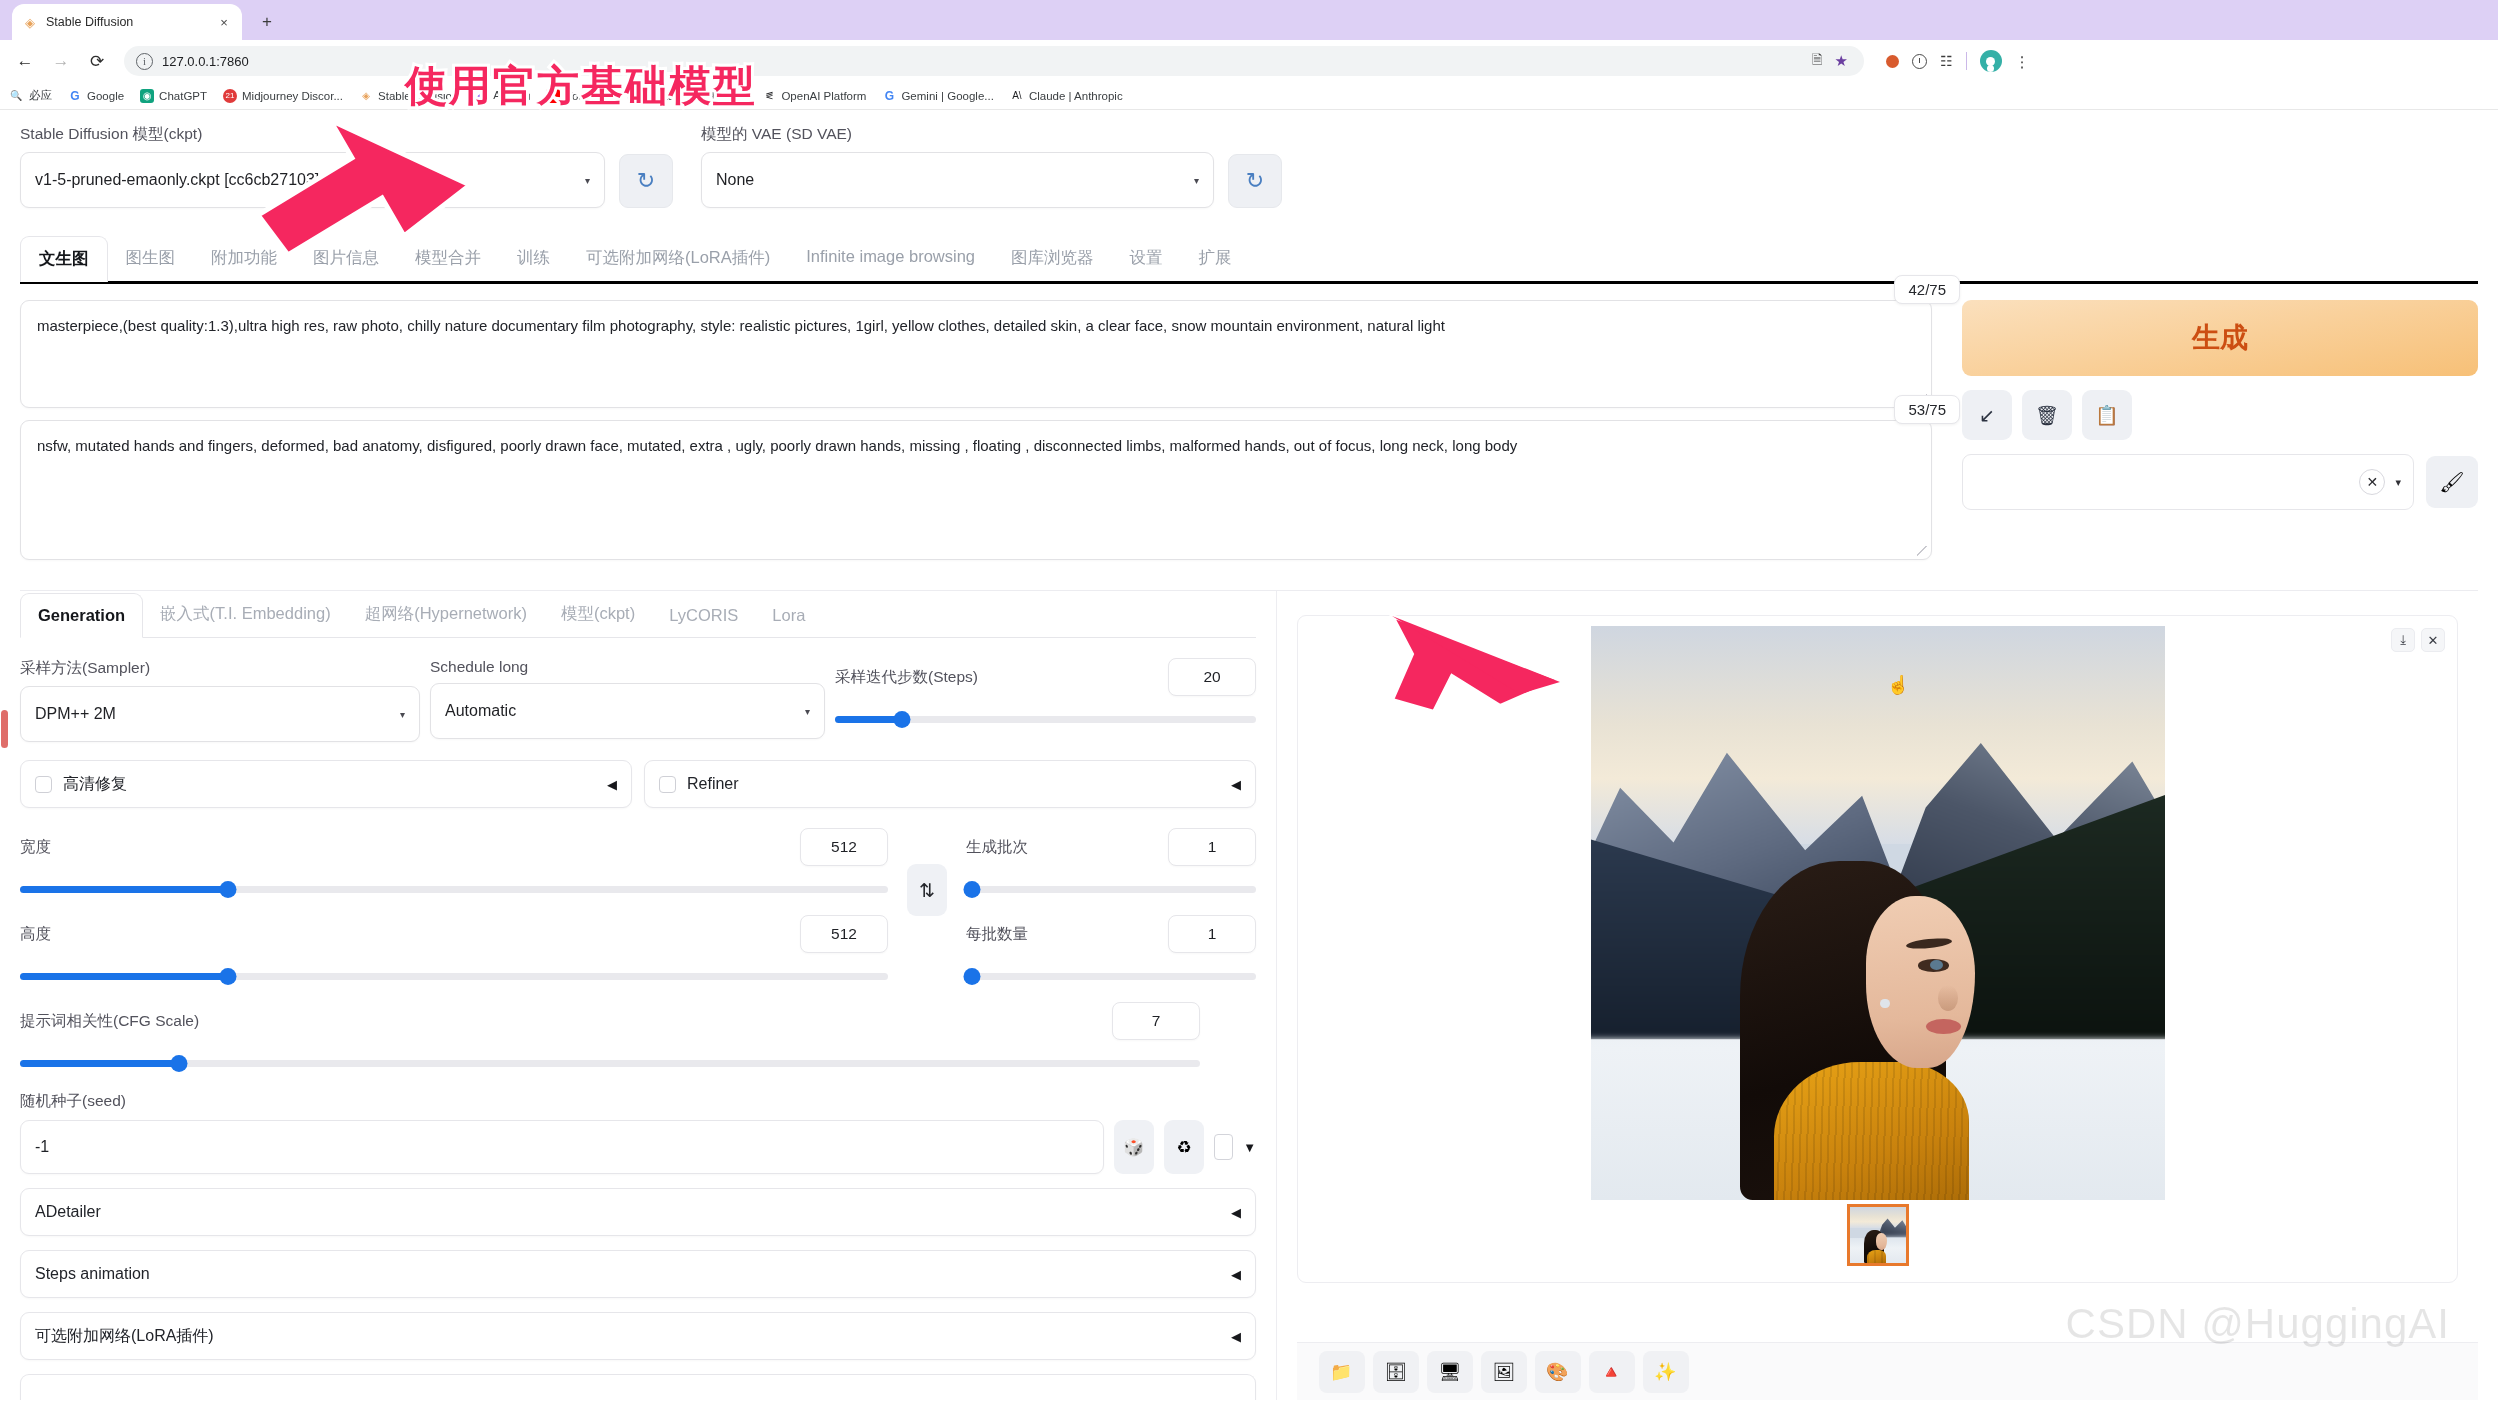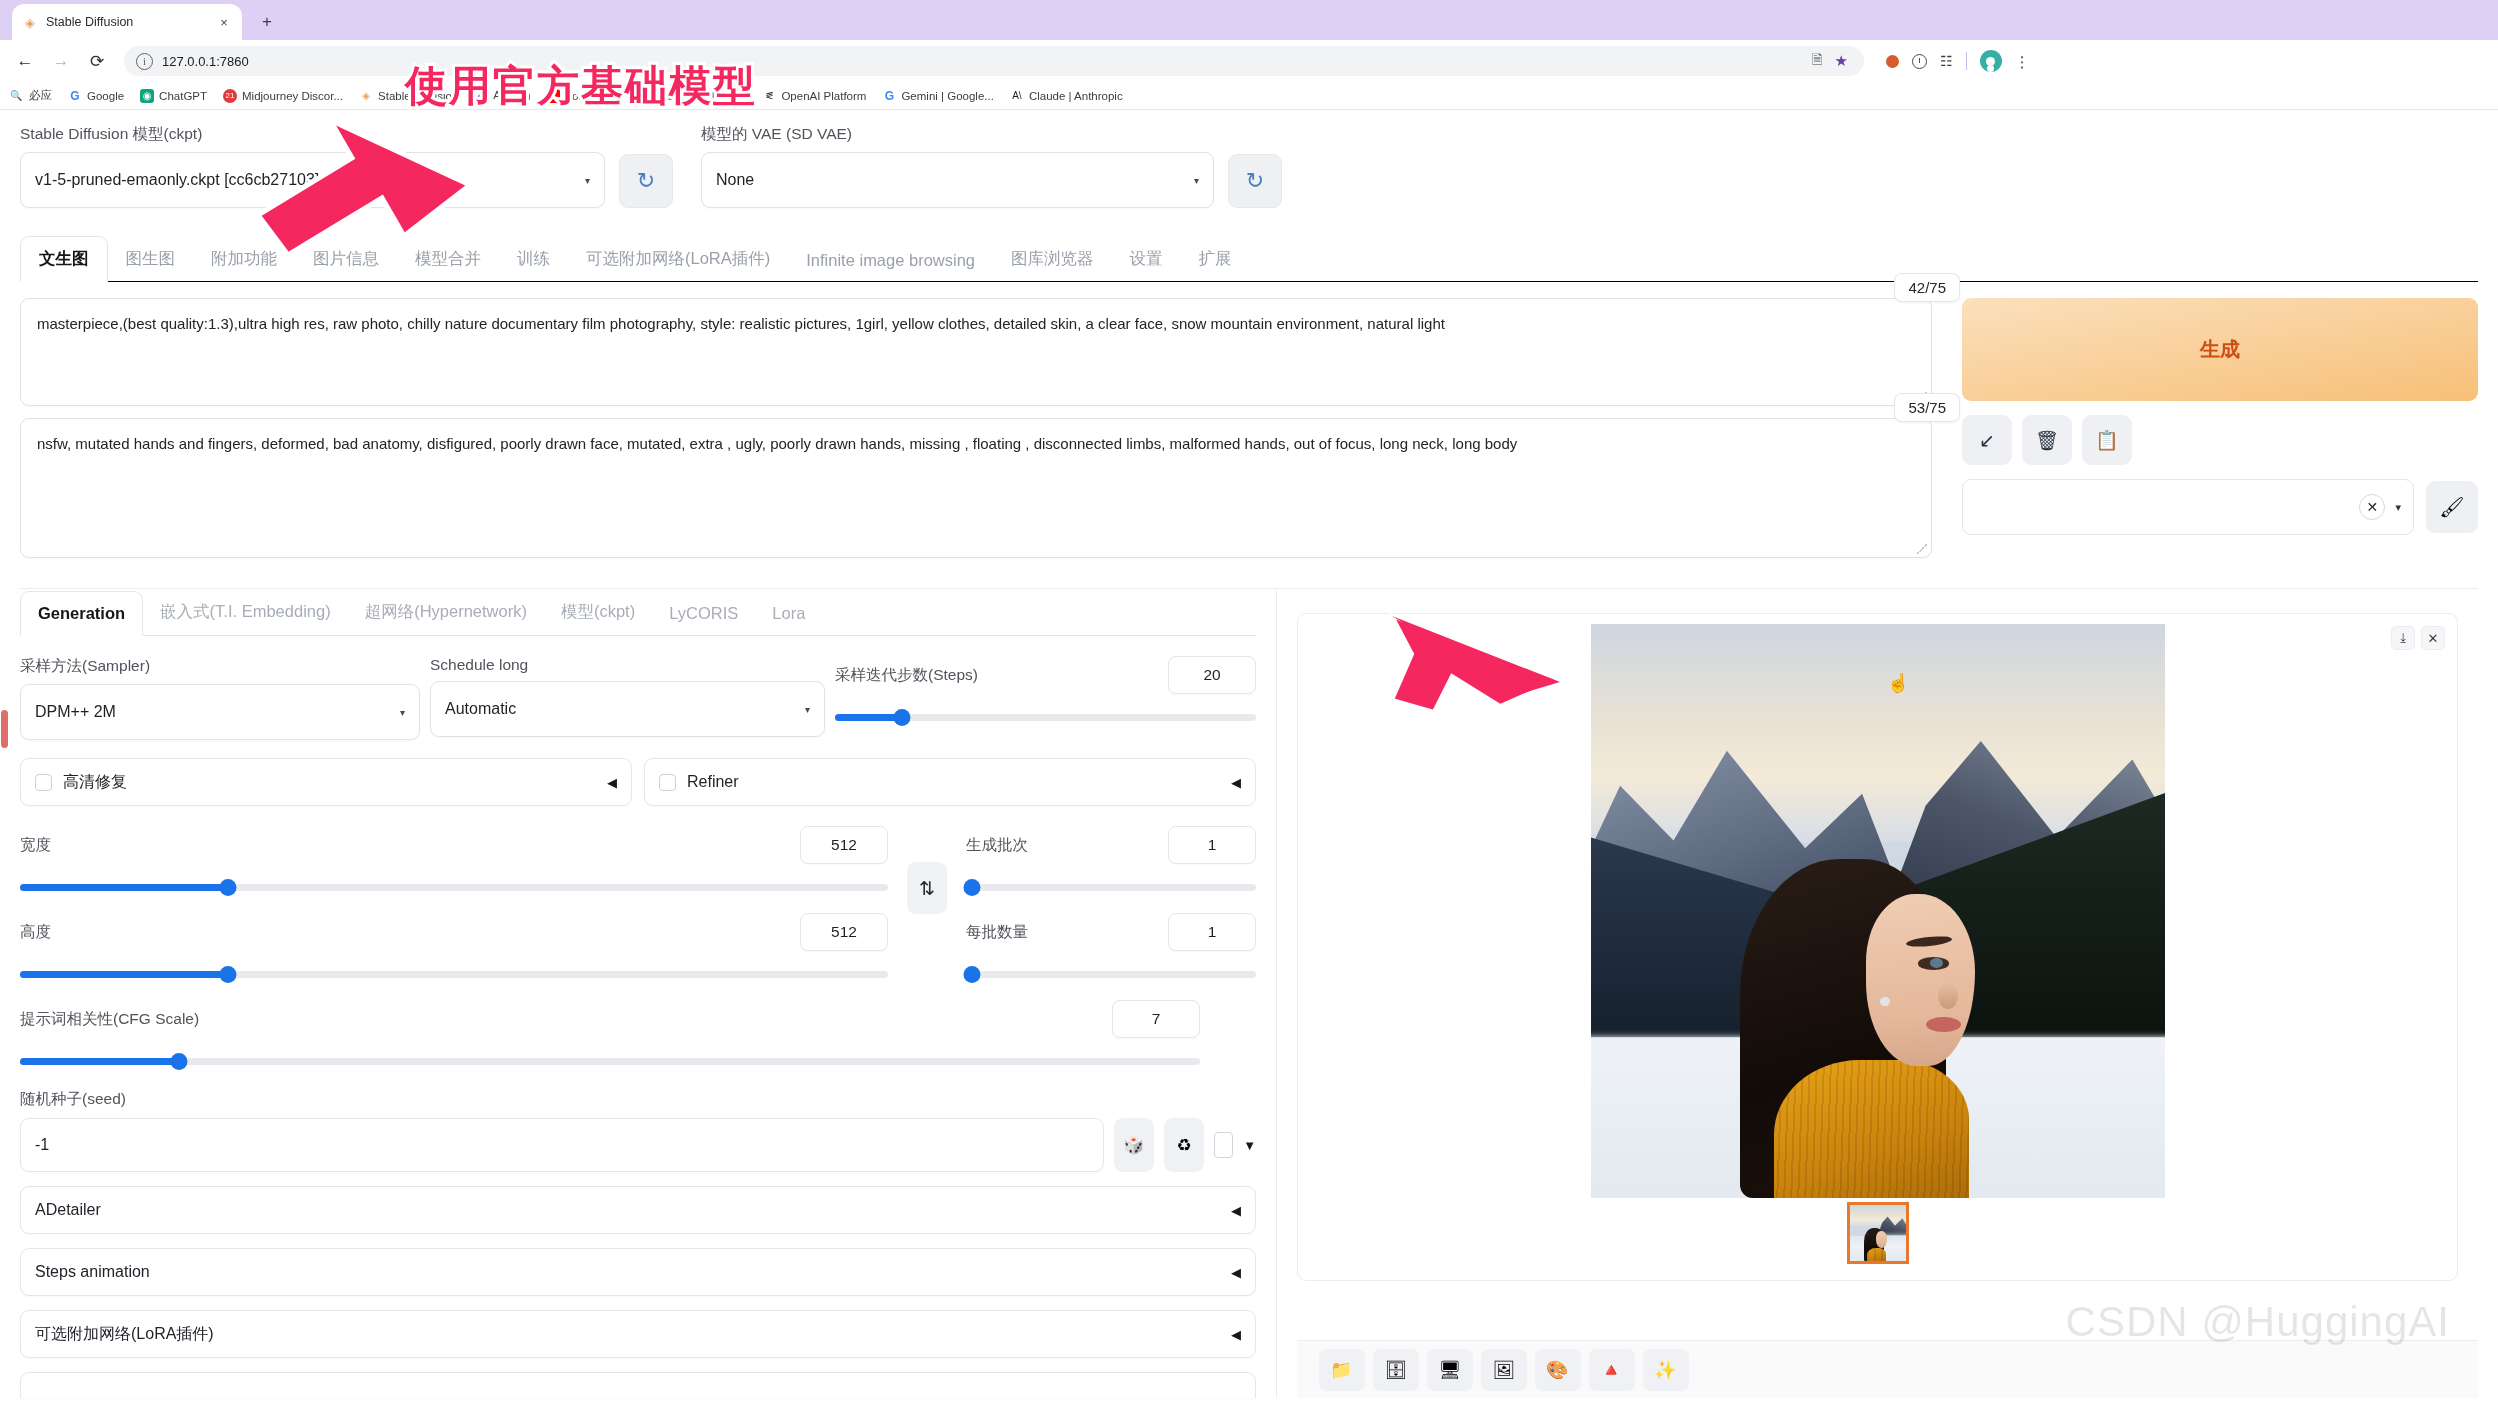--- a/index.html
+++ b/index.html
@@ -91,21 +91,21 @@
     box-shadow: 0 1px 2px rgba(0,0,0,.03);
   }
   .select-box .caret { margin-left: auto; font-size: 10px; color: #4a4a52; }
   .refresh-btn {
     width: 54px; height: 54px; border-radius: 9px; background: #eef0f4;
     display: flex; align-items: center; justify-content: center; color: #4a7fc1; font-size: 22px;
     border: 1px solid #e6e8ec;
   }
 
   
-  .tabs-row { display: flex; align-items: flex-end; gap: 0; border-bottom: 1px solid #000000; margin-top: 28px; }
+  .tabs-row { display: flex; gap: 0; border-bottom: 3px solid #000000; margin-top: 28px; }
   .tab {
     padding: 11px 18px; font-size: 16.5px; color: #9aa0aa; white-space: nowrap;
   }
   .tab.active {
     color: #14161a; font-weight: bold; border: 1px solid #e6e6ea; border-bottom: 1px solid #fff;
     border-radius: 9px 9px 0 0; background: #fff; margin-bottom: -1px;
   }
 
   
   .prompts { display: flex; gap: 16px; margin-top: 16px; }
@@ -122,24 +122,24 @@
     position: absolute; right: -28px; top: -25px;
     background: #fff; border: 1px solid #e6e6ea; border-radius: 8px;
     padding: 5px 13px; font-size: 15px; color: #25272c;
     box-shadow: 0 1px 3px rgba(0,0,0,.06);
   }
   .resize-grip { position: absolute; right: 5px; bottom: 4px; width: 10px; height: 10px;
     background: linear-gradient(135deg, transparent 45%, #c9c9cf 45%, #c9c9cf 55%, transparent 55%); }
 
   .gen-col { flex: 1; padding-left: 14px; }
   .gen-btn {
-    height: 103px; border-radius: 9px;
+    height: 76px; border-radius: 9px;
     background: linear-gradient(170deg, #fbe0bd 0%, #f7c077 100%);
     display: flex; align-items: center; justify-content: center;
-    font-size: 20px; color: #cc4e12; font-weight: bold;
+    font-size: 28px; color: #cc4e12; font-weight: bold;
   }
   .icon-row { display: flex; gap: 10px; margin-top: 14px; }
   .sq-btn {
     width: 50px; height: 50px; border-radius: 9px; background: #eef0f4;
     display: flex; align-items: center; justify-content: center; font-size: 19px; color: #2b3240;
   }
   .style-row { display: flex; gap: 12px; margin-top: 14px; align-items: center; }
   .style-sel {
     flex: 1; height: 56px; border: 1px solid #e6e6ea; border-radius: 9px; background: #fff;
     display: flex; align-items: center; padding: 0 12px; gap: 10px; justify-content: flex-end;

